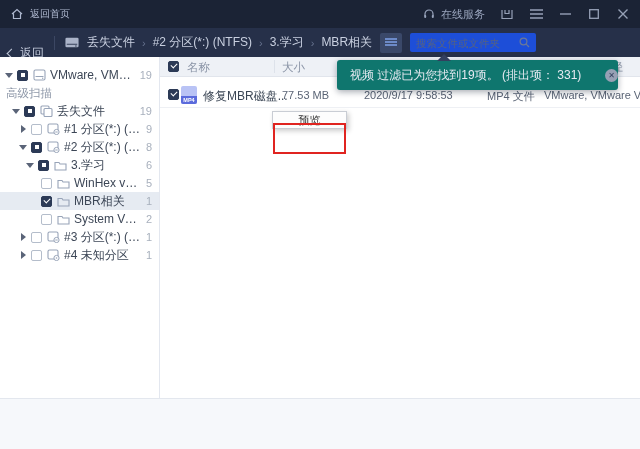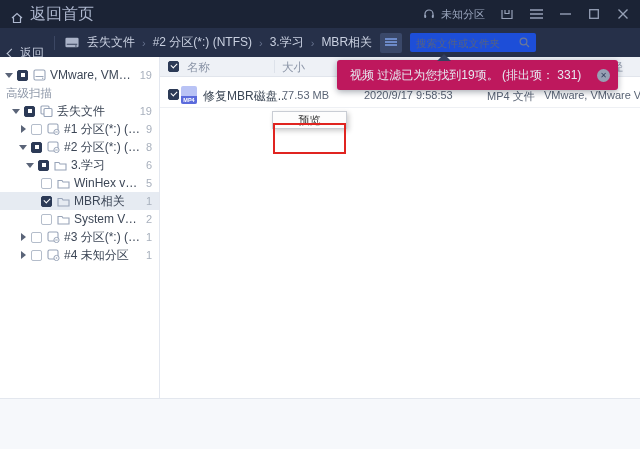--- a/index.html
+++ b/index.html
@@ -7,21 +7,21 @@
   body {
     position:relative; overflow:hidden; background:#fff;
     font-family:"Liberation Sans","DejaVu Sans",sans-serif;
     -webkit-font-smoothing:antialiased;
   }
   svg { display:block; }
 
   
   .titlebar { position:absolute; top:0; left:0; width:640px; height:28px;
     background:#1b2335; display:flex; align-items:center; padding:0 10px; }
-  .tb-home { display:flex; align-items:flex-end; gap:6px; color:#aeb8cf; font-size:16px; cursor:default; }
+  .tb-home { display:flex; align-items:flex-end; gap:6px; color:#aeb8cf; font-size:10px; cursor:default; }
   .tb-right { margin-left:auto; display:flex; align-items:center; gap:15px; }
   .tb-service { display:flex; align-items:center; gap:5px; color:#9aa5bd; font-size:11px; }
   .tb-ic { width:14px; height:14px; display:flex; align-items:center; justify-content:center; }
 
   
   .toolbar { position:absolute; top:28px; left:0; width:640px; height:29px;
     background:#263049; display:flex; align-items:center; padding:0 8px; }
   .back { display:flex; align-items:center; gap:5px; color:#c3cadb; font-size:12px;margin-top:21px; }
   .back-chev { width:7px; height:7px; border-left:1.5px solid #c3cadb; border-bottom:1.5px solid #c3cadb; transform:rotate(45deg); }
   .vdiv { width:1px; height:14px; background:#3c4763; margin:0 10px; }
@@ -67,23 +67,23 @@
   .lrow { position:relative; height:26px; margin-top:5px; border-bottom:1px solid #eef0f4;
     font-size:12px; color:#3a4554; }
   .lrow .rcell { position:absolute; top:6px; white-space:nowrap; }
   .lrow .dim { font-size:11px; color:#5a6475; top:7px; }
   .fileicon { position:absolute; left:21px; top:4px; width:16px; height:18px; border-radius:2px;
     background:#b9c3f5; overflow:hidden; }
   .fileicon .band { position:absolute; bottom:0; left:0; right:0; height:8px; background:#5b6bdc;
     color:#fff; font-size:5.5px; font-weight:bold; text-align:center; line-height:8px; }
 
   
-  .tooltip { position:absolute; left:337px; top:60px; width:281px; height:30px; background:#be185d;
+  .tooltip { position:absolute; left:337px; top:60px; width:281px; height:30px; background:#0f766e;
     border-radius:3px; box-shadow:0 2px 6px rgba(10,20,40,.35); z-index:40;
-    display:flex; align-items:center; padding:0 8px 0 13px; color:#e6eaf2; font-size:12px; }
+    display:flex; align-items:center; padding:0 0 0 13px; color:#e6eaf2; font-size:12px; }
   .tooltip::before { content:""; position:absolute; left:100px; top:-6px; width:0; height:0;
     border-left:7px solid transparent; border-right:7px solid transparent; border-bottom:7px solid #333f5e; }
   .tt-close { margin-left:auto; width:13px; height:13px; border-radius:50%; background:#97a0b4;
     color:#333f5e; font-size:8px; line-height:13px; text-align:center; font-weight:bold; }
 
   
   .ctxmenu { position:absolute; left:272px; top:111px; width:75px; background:#fdfdfd;
     border:1px solid #c9cdd4; box-shadow:2px 2px 5px rgba(0,0,0,.2); z-index:30; }
   .ctxmenu .mi { height:16px; line-height:16px; text-align:center; font-size:11px; color:#333; }
   .redbox { position:absolute; left:273px; top:123px; width:73px; height:31px;
@@ -107,21 +107,21 @@
   </div>
   <div class="tb-right">
     <div class="tb-service">
       <span class="tb-ic">
         <svg width="12" height="12" viewBox="0 0 12 12">
             <path d="M2,8 V6 a4,4 0 0 1 8,0 V8" fill="none" stroke="#9aa5bd" stroke-width="1.2"></path>
             <rect x="1.2" y="7" width="2" height="3" rx="1" fill="#9aa5bd"></rect>
             <rect x="8.8" y="7" width="2" height="3" rx="1" fill="#9aa5bd"></rect>
           </svg>
       </span>
-      <span>未知分区</span>
+      <span>在线服务</span>
     </div>
     <span class="tb-ic">
       <svg width="12" height="12" viewBox="0 0 12 12">
           <path d="M1,2 V10.5 H11 V2 M4,2 V5.5 H8 V2" fill="none" stroke="#96a0b6" stroke-width="1.2"></path>
         </svg>
     </span>
     <span class="tb-ic">
       <svg width="13" height="10" viewBox="0 0 13 10">
           <path d="M0,1 H13 M0,5 H13 M0,9 H13" stroke="#96a0b6" stroke-width="1.4"></path>
         </svg>

